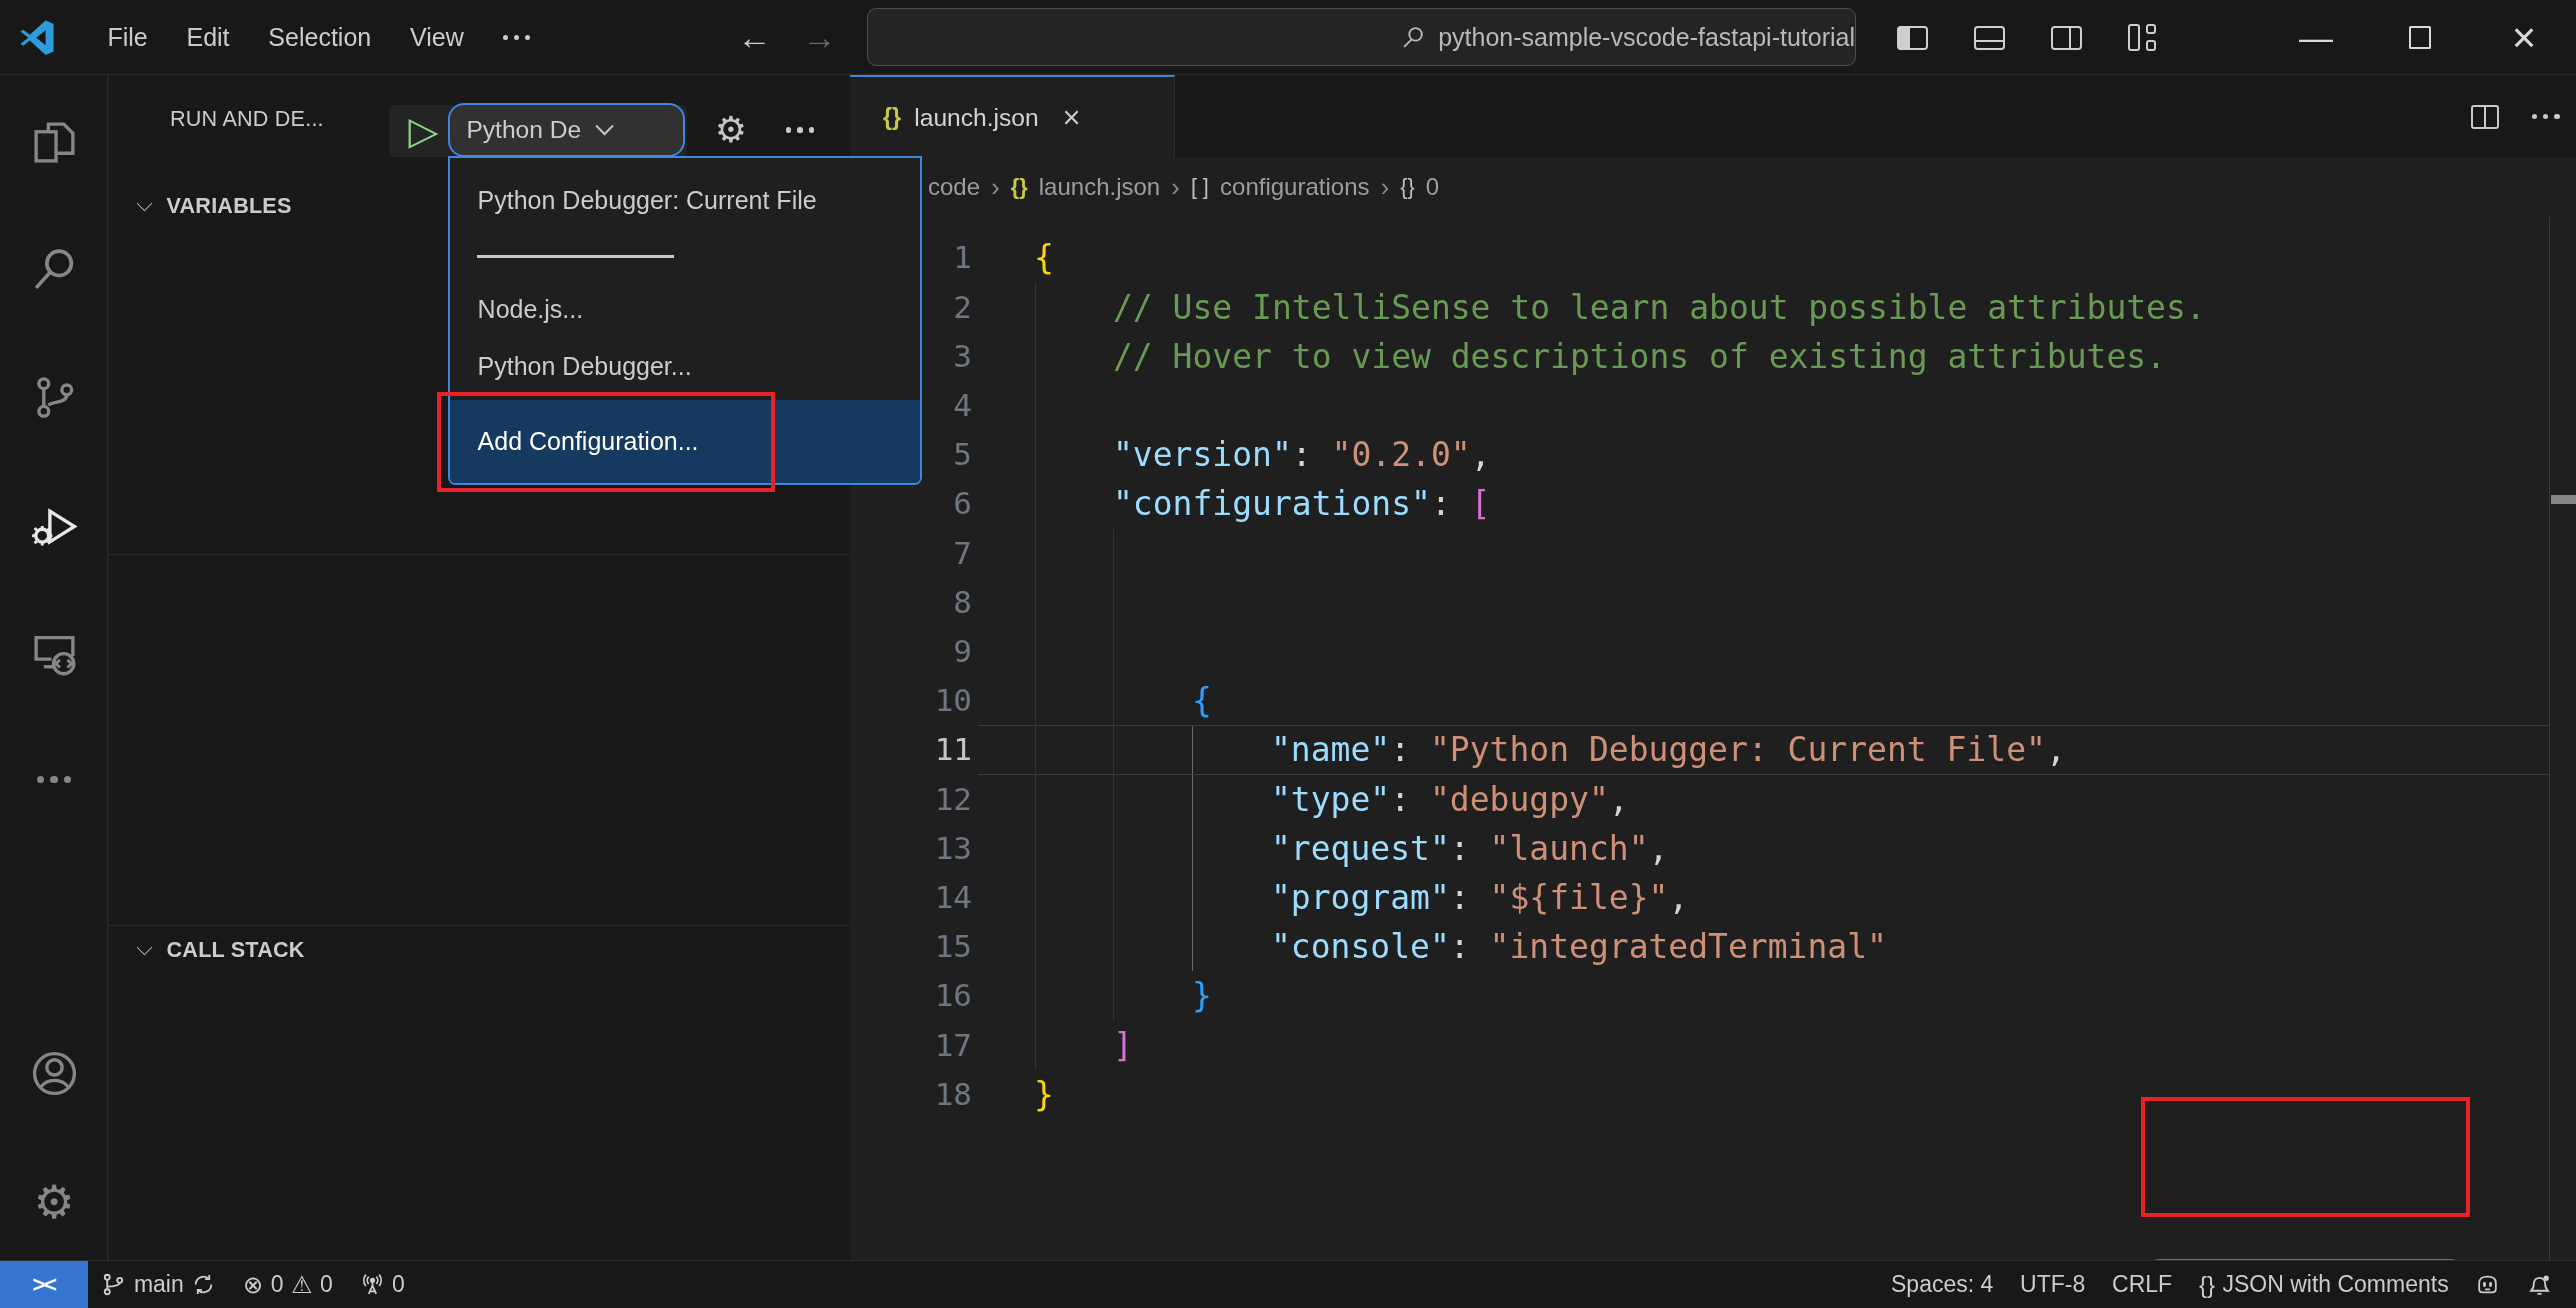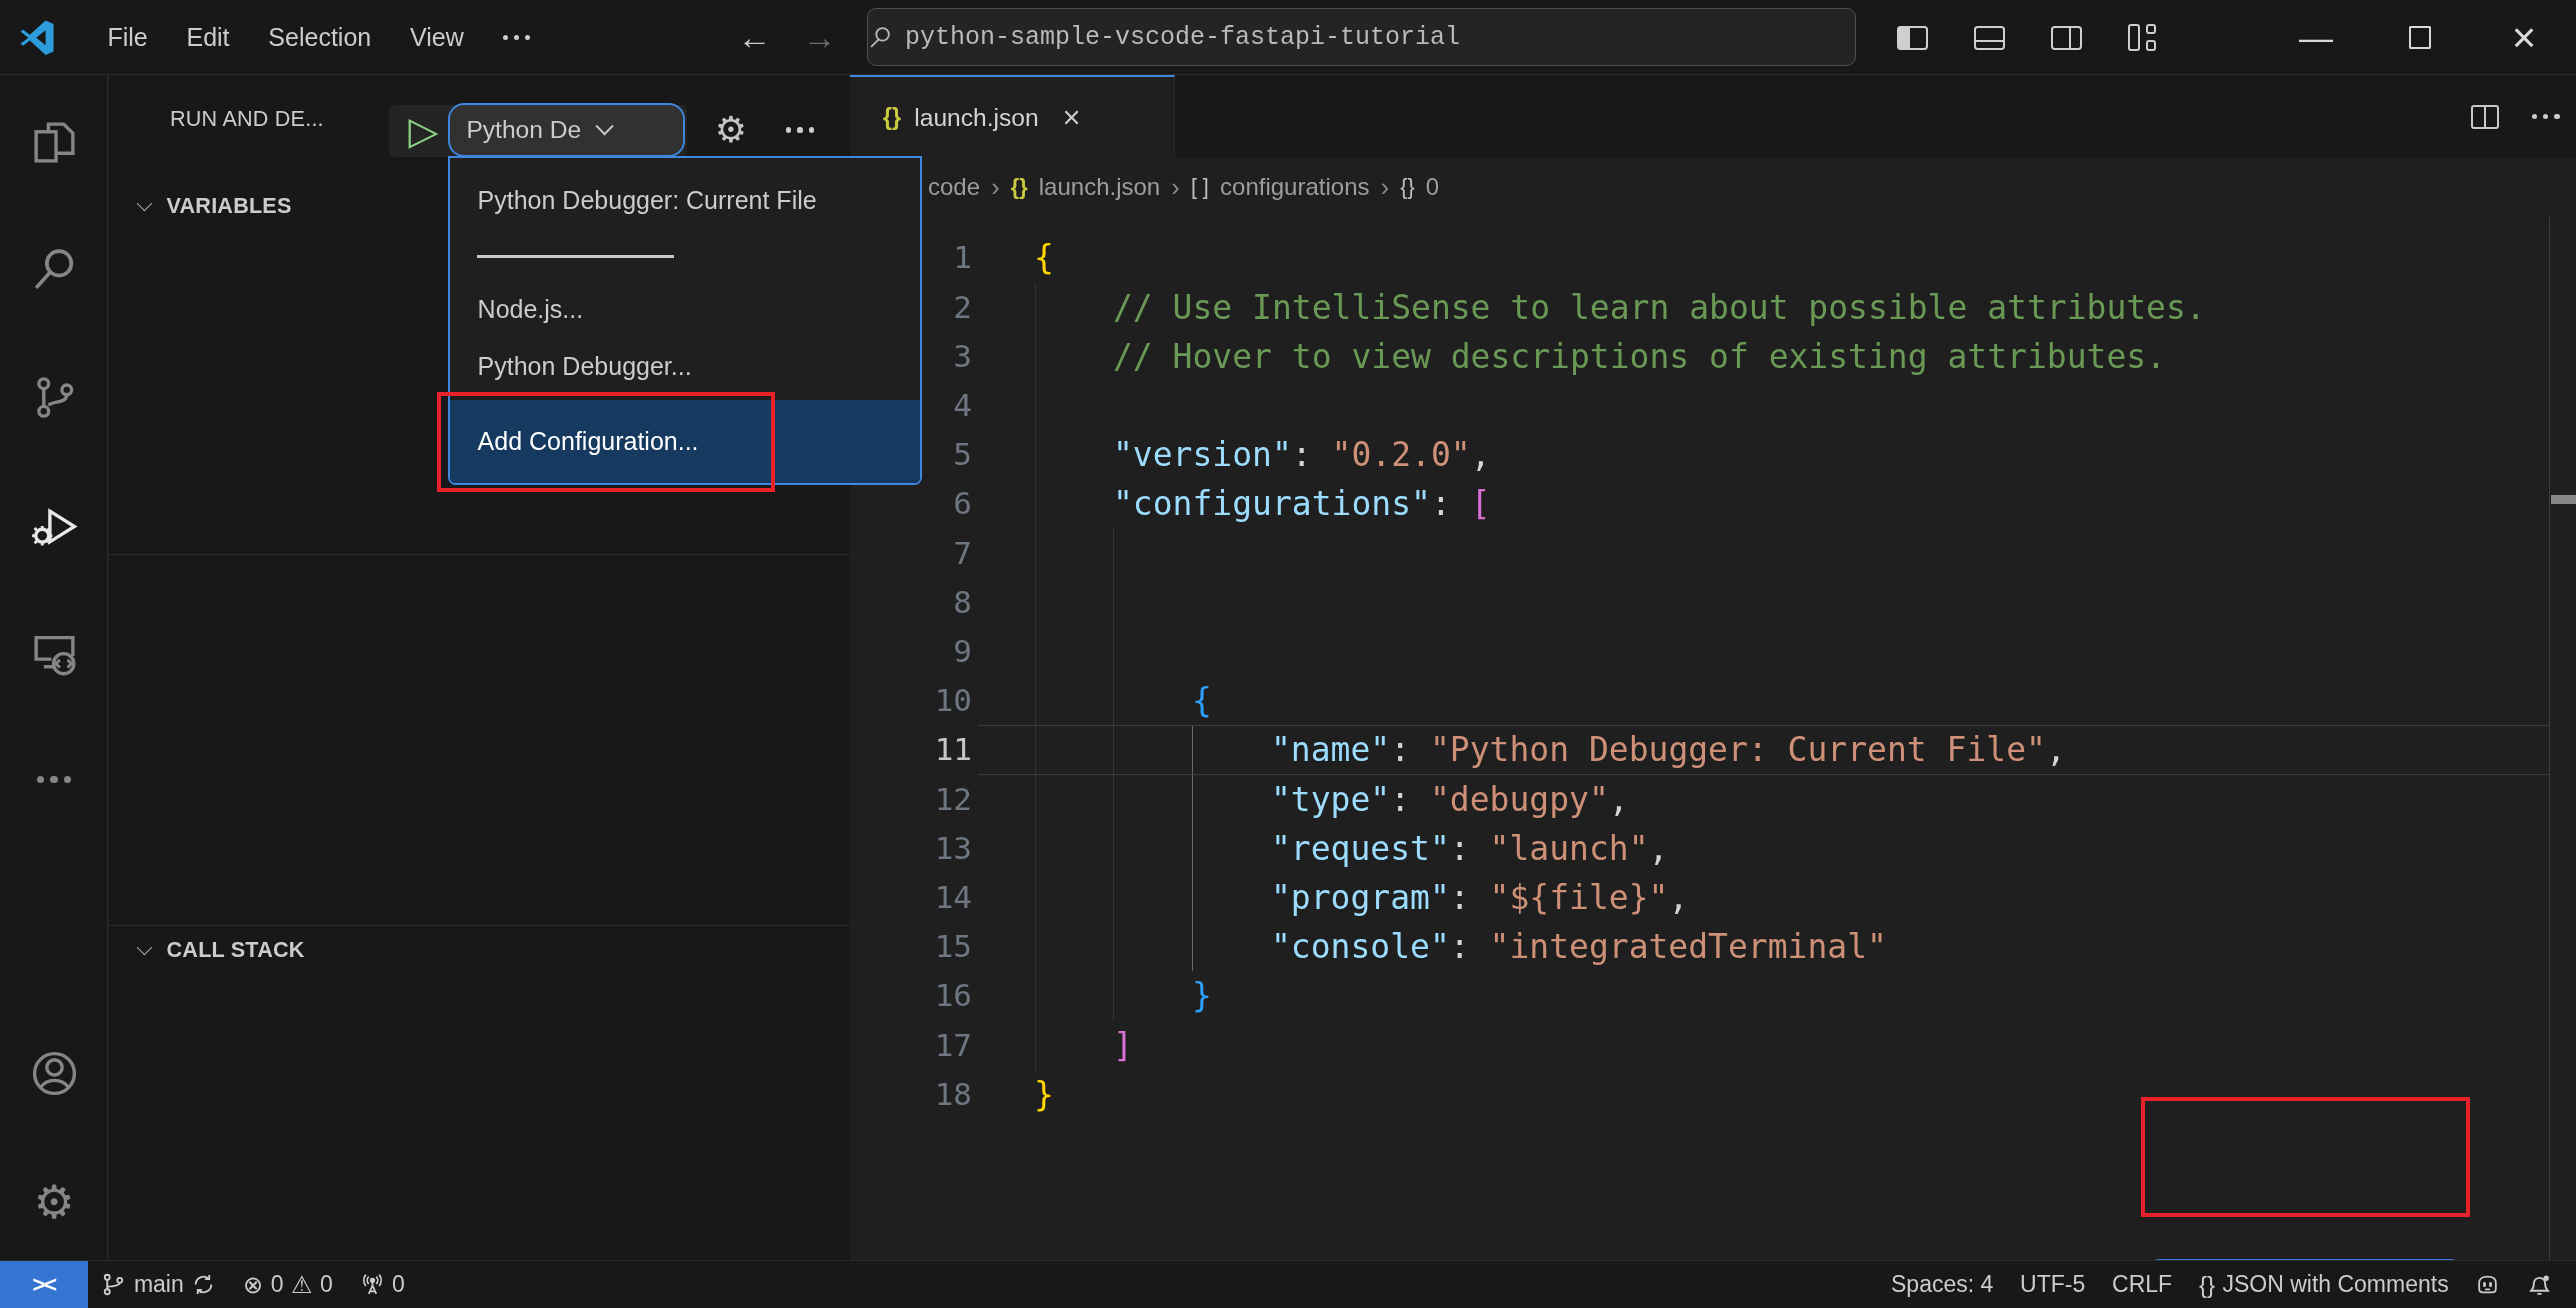--- a/index.html
+++ b/index.html
@@ -12,22 +12,22 @@
               background:#181818; border-bottom:0.7px solid #2b2b2b; }
   #logo { position:absolute; left:19.4px; top:19.4px; width:36px; height:36px; }
   #menus { position:absolute; left:88px; top:0; height:75px; display:flex; align-items:center; }
   .menu-item { padding:0 19.4px; font-size:25px; color:#cccccc; height:54px; display:flex; align-items:center; border-radius:7.5px; }
   .dots { display:flex; gap:6px; align-items:center; color:#cccccc; }
   .dots i { width:5.2px; height:5.2px; border-radius:50%; background:currentColor; }
   #nav-back { position:absolute; left:727px; top:0; height:75px; display:flex; align-items:center; font-size:34px; color:#cccccc; padding:0 10.4px;}
   #nav-fwd  { position:absolute; left:792px; top:0; height:75px; display:flex; align-items:center; font-size:34px; color:#6a6a6a; padding:0 10.4px;}
   #searchbox { position:absolute; left:867px; top:8.2px; width:989px; height:58px;
                background:#242424; border:1.5px solid #4f4f4f; border-radius:9px;
-               display:flex; align-items:center; justify-content:flex-start; gap:12px;
-               color:#b9b9b9; font-size:25px;font-family:Liberation Mono, monospace; }
+               display:flex; align-items:center; justify-content:flex-end; gap:12px;
+               color:#b9b9b9; font-size:25px; }
   #win-icons { position:absolute; right:417px; top:0; height:75px; display:flex; align-items:center; gap:46px; }
   .wicon { width:31px; height:24px; border:2.2px solid #cfcfcf; border-radius:3.7px; position:relative; }
   .wicon .fillL { position:absolute; left:0; top:0; bottom:0; width:11.2px; background:#cfcfcf; }
   .wicon .lineB { position:absolute; left:-0.7px; right:-0.7px; bottom:0; height:7.5px; border-top:2.2px solid #cfcfcf; }
   .wicon .lineR { position:absolute; top:-0.7px; bottom:-0.7px; right:9px; width:0; border-right:2.2px solid #cfcfcf; }
   .layg { width:31px; height:27px; position:relative; }
   .layg b { position:absolute; background:transparent; border:2.2px solid #cfcfcf; border-radius:3px; }
   #win-controls { position:absolute; right:0; top:0; height:75px; display:flex; align-items:center; }
   .wc { width:104px; height:75px; display:flex; align-items:center; justify-content:center; font-size:34px; color:#d8d8d8; }
   .wc .maxbox { width:22.4px; height:22.4px; border:2.2px solid #d8d8d8; border-radius:1.5px; }
@@ -416,21 +416,21 @@
         <path d="M8.4 4.5a5 5 0 0 0 0 7M15.6 4.5a5 5 0 0 1 0 7M5.6 2.5a9 9 0 0 0 0 11M18.4 2.5a9 9 0 0 1 0 11"></path>
         </svg>
       <span>0</span>
     </div>
   </div>
   <div id="st-right">
     <div class="st-item">
         <span>Spaces: 4</span>
       </div>
     <div class="st-item">
-        <span>UTF-5</span>
+        <span>UTF-8</span>
       </div>
     <div class="st-item">
         <span>CRLF</span>
       </div>
     <div class="st-item">
       <span class="st-glyph">{}</span>
       <span>JSON with Comments</span>
     </div>
     <div class="st-item">
       <svg viewBox="0 0 24 24" fill="none" stroke="currentColor" stroke-width="1.7">

